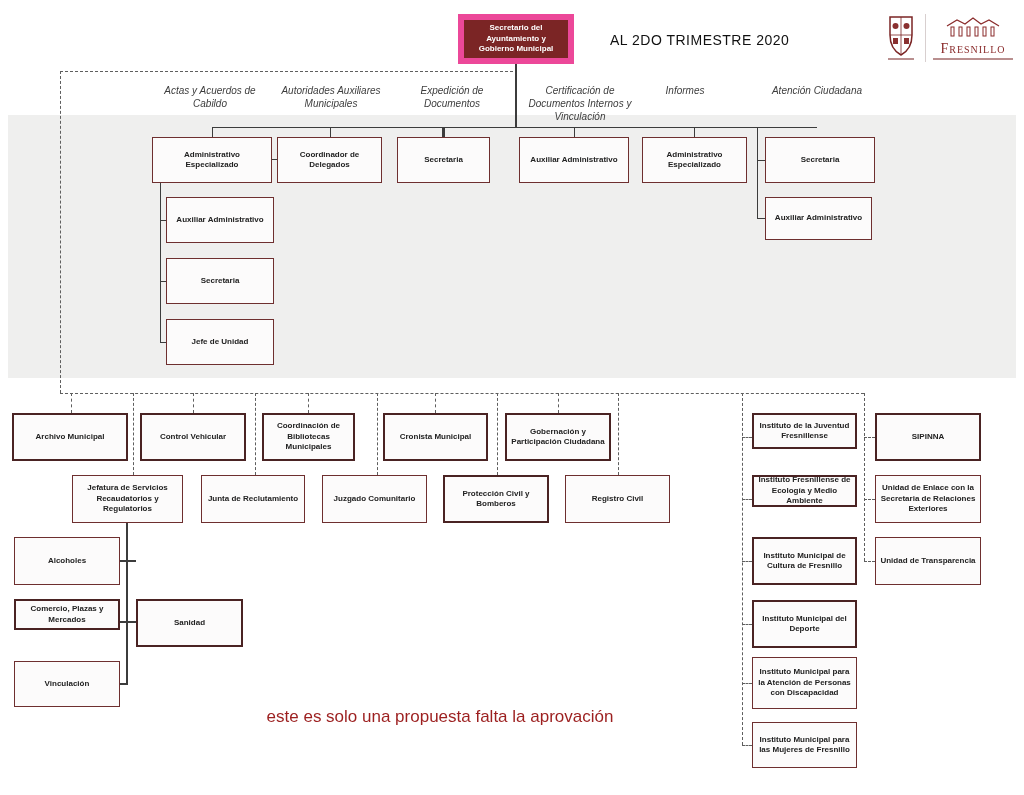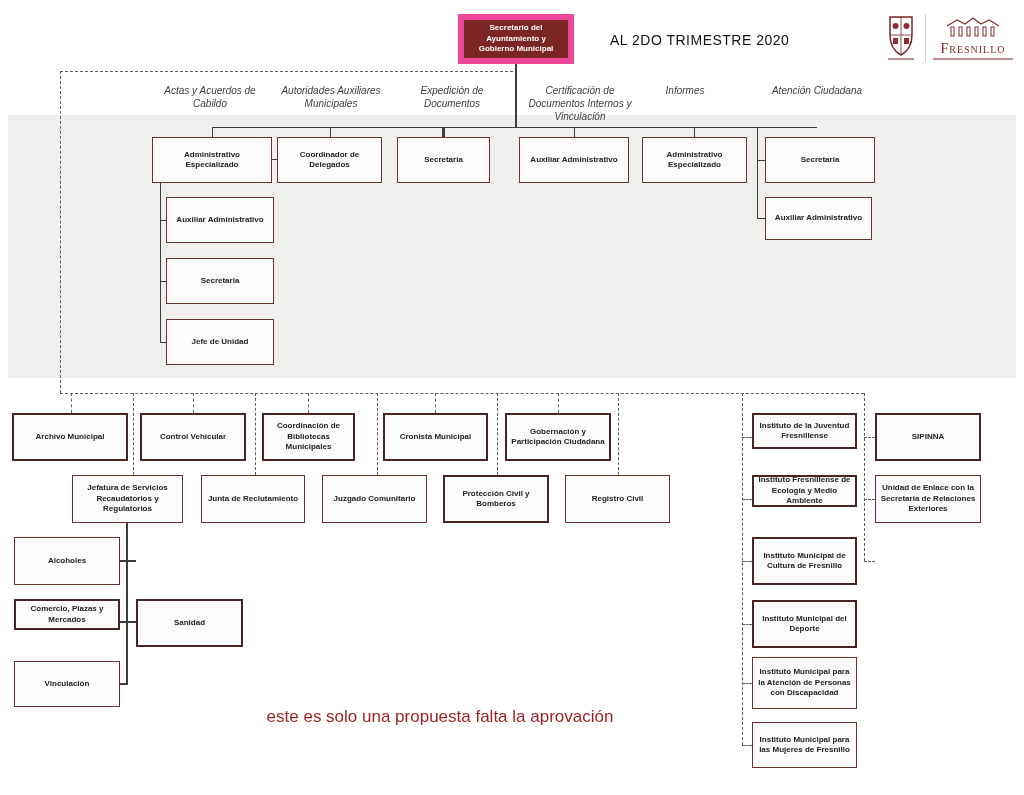--- a/index.html
+++ b/index.html
@@ -227,16 +227,19 @@
   <div class="node" style="left:752px; top:722px; width:105px; height:46px;">
       <span>Instituto Municipal para las Mujeres de Fresnillo</span>
     </div>
 
   <div class="node thick" style="left:875px; top:413px; width:106px; height:48px;">
       <span>SIPINNA</span>
     </div>
   <div class="node" style="left:875px; top:475px; width:106px; height:48px;">
       <span>Unidad de Enlace con la Secretaria de Relaciones Exteriores</span>
     </div>
+  <div class="node" style="left:875px; top:537px; width:106px; height:48px;">
+      <span>Unidad de Transparencia</span>
+    </div>
 
   <div class="note-text">este es solo una propuesta falta la aprovación</div>
 
 </div>
 
 </body></html>

